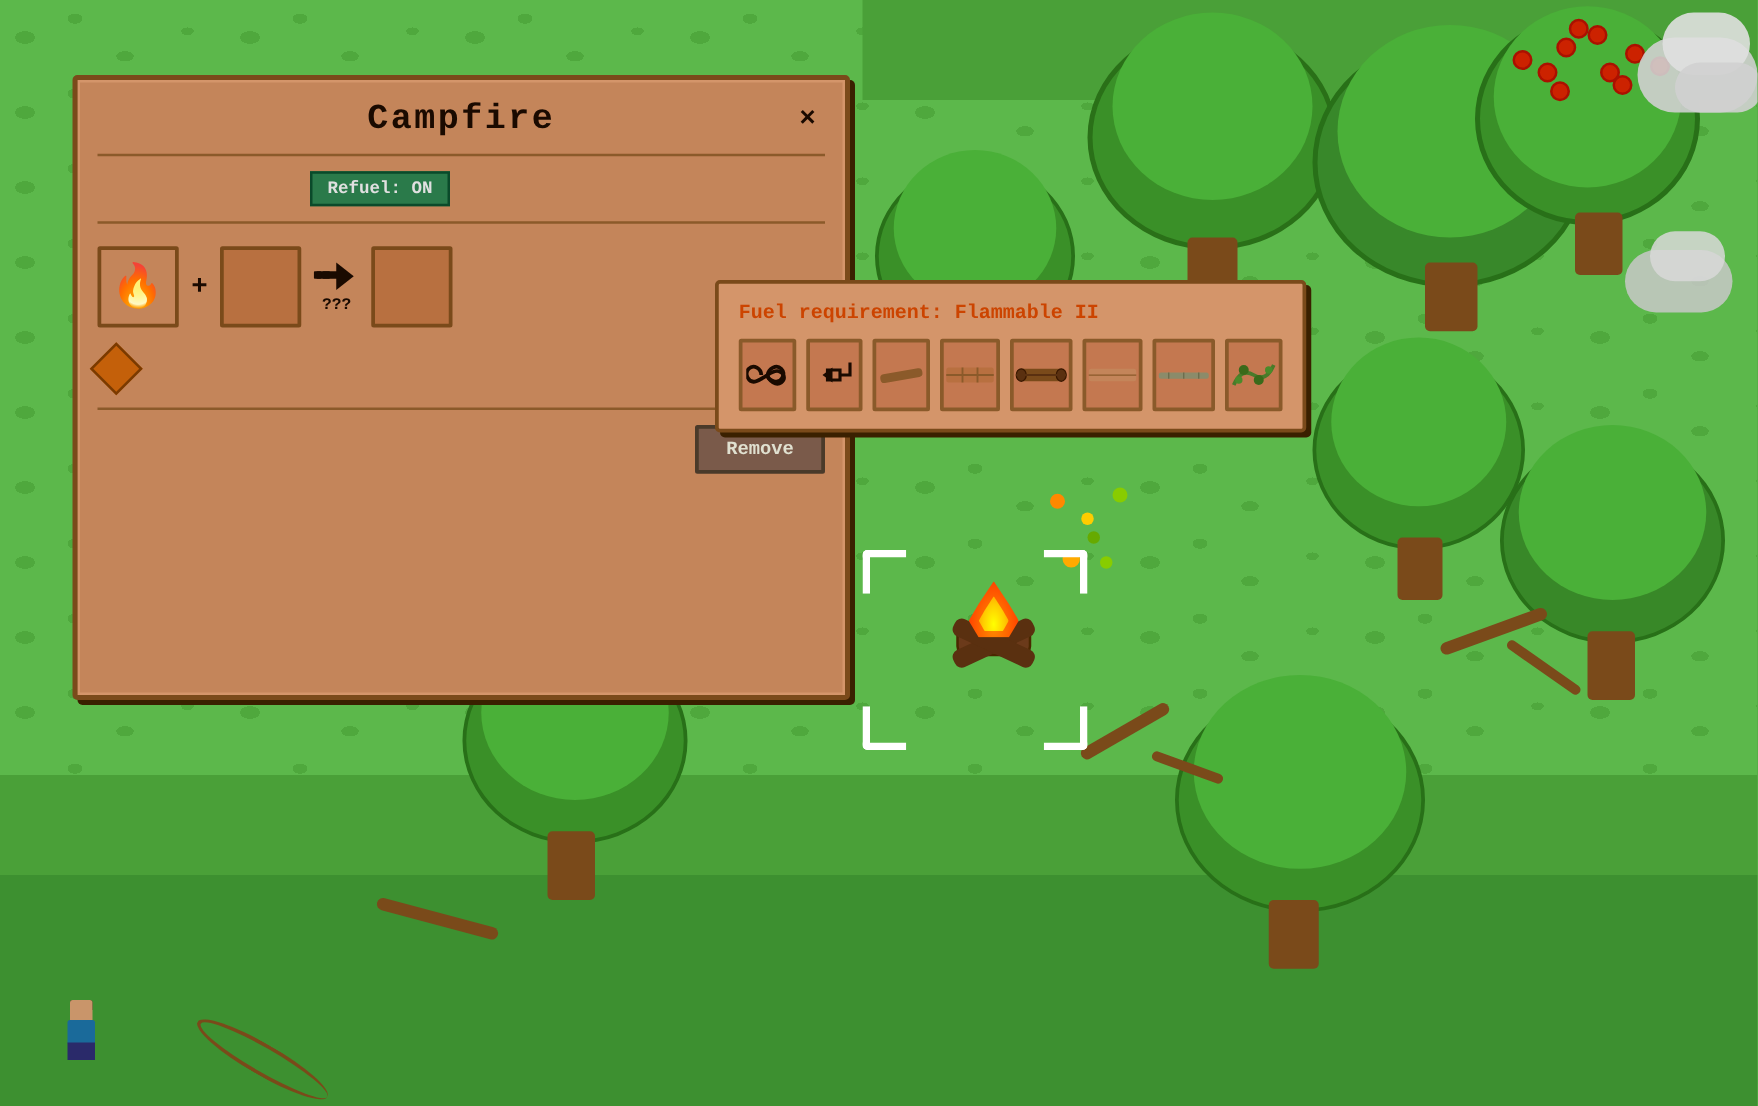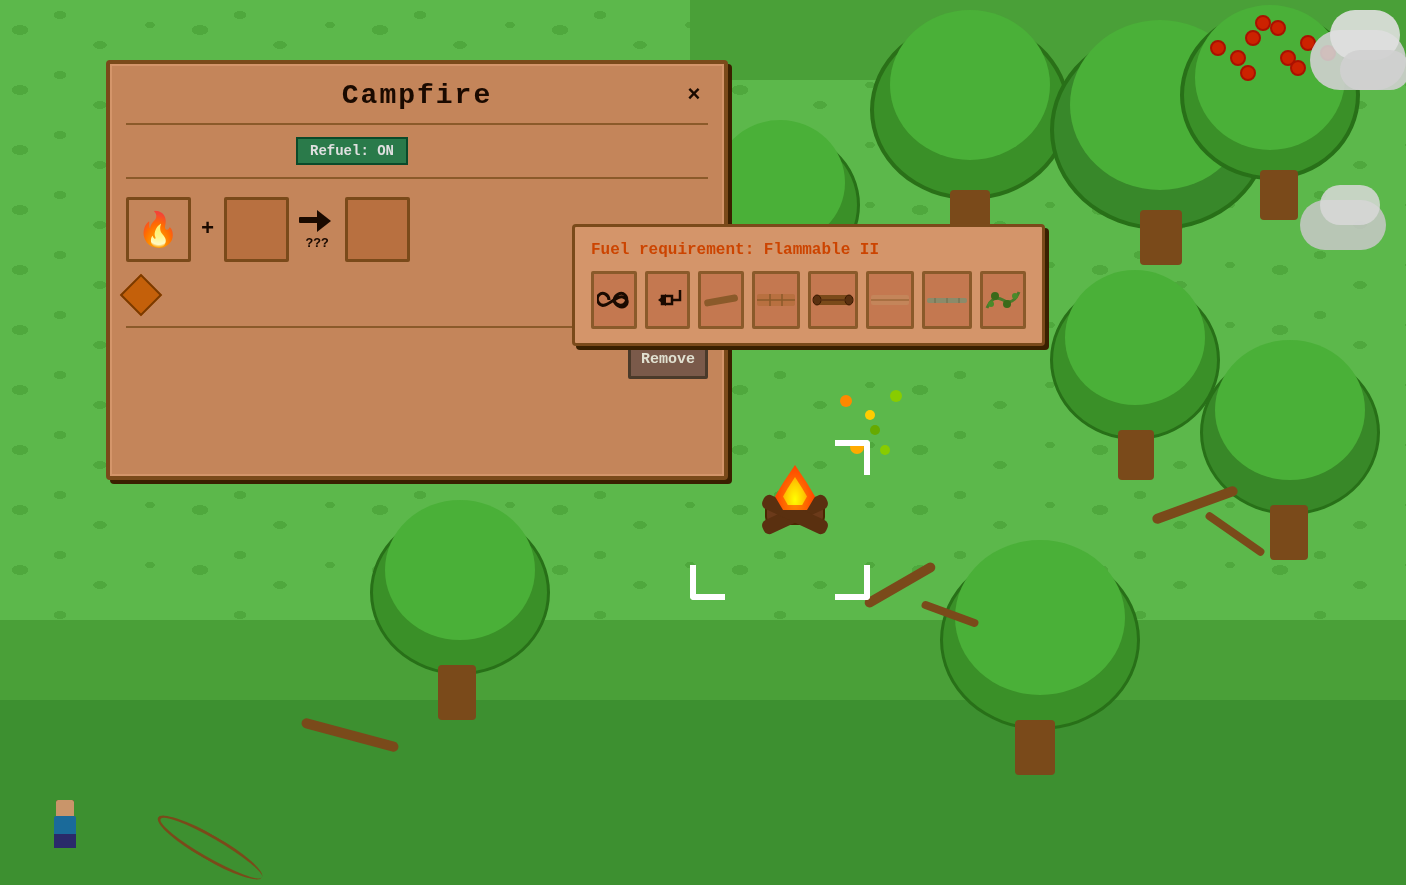--- a/index.html
+++ b/index.html
@@ -157,27 +157,26 @@
       top: 34px;
       left: 4px;
     }
 
     
     .panel {
       position: absolute;
       left: 58px;
       top: 60px;
       width: 622px;
-      height: 420px;
+      height: 500px;
       background: #c4855a;
       border: 4px solid #7a4a1a;
       border-radius: 4px;
       box-shadow: 4px 4px 0 #3a2000, inset 0 0 0 2px #d4956a;
       padding: 16px;
-      margin-left: 48px;
     }
 
     .panel-title-bar {
       display: flex;
       justify-content: center;
       align-items: center;
       padding-bottom: 12px;
       border-bottom: 2px solid #8b5a2a;
       position: relative;
       margin-bottom: 16px;
@@ -379,21 +378,21 @@
     
     .remove-btn-container {
       display: flex;
       justify-content: flex-end;
     }
 
     .remove-btn {
       background: #7a5a4a;
       color: #e0e0d0;
       border: 3px solid #4a3a2a;
-      padding: 8px 10px;
+      padding: 8px 22px;
       font-size: 15px;
       cursor: pointer;
       font-family: 'Courier New', monospace;
       font-weight: bold;
       border-radius: 2px;
     }
 
     
     .fuel-popup {
       position: absolute;

